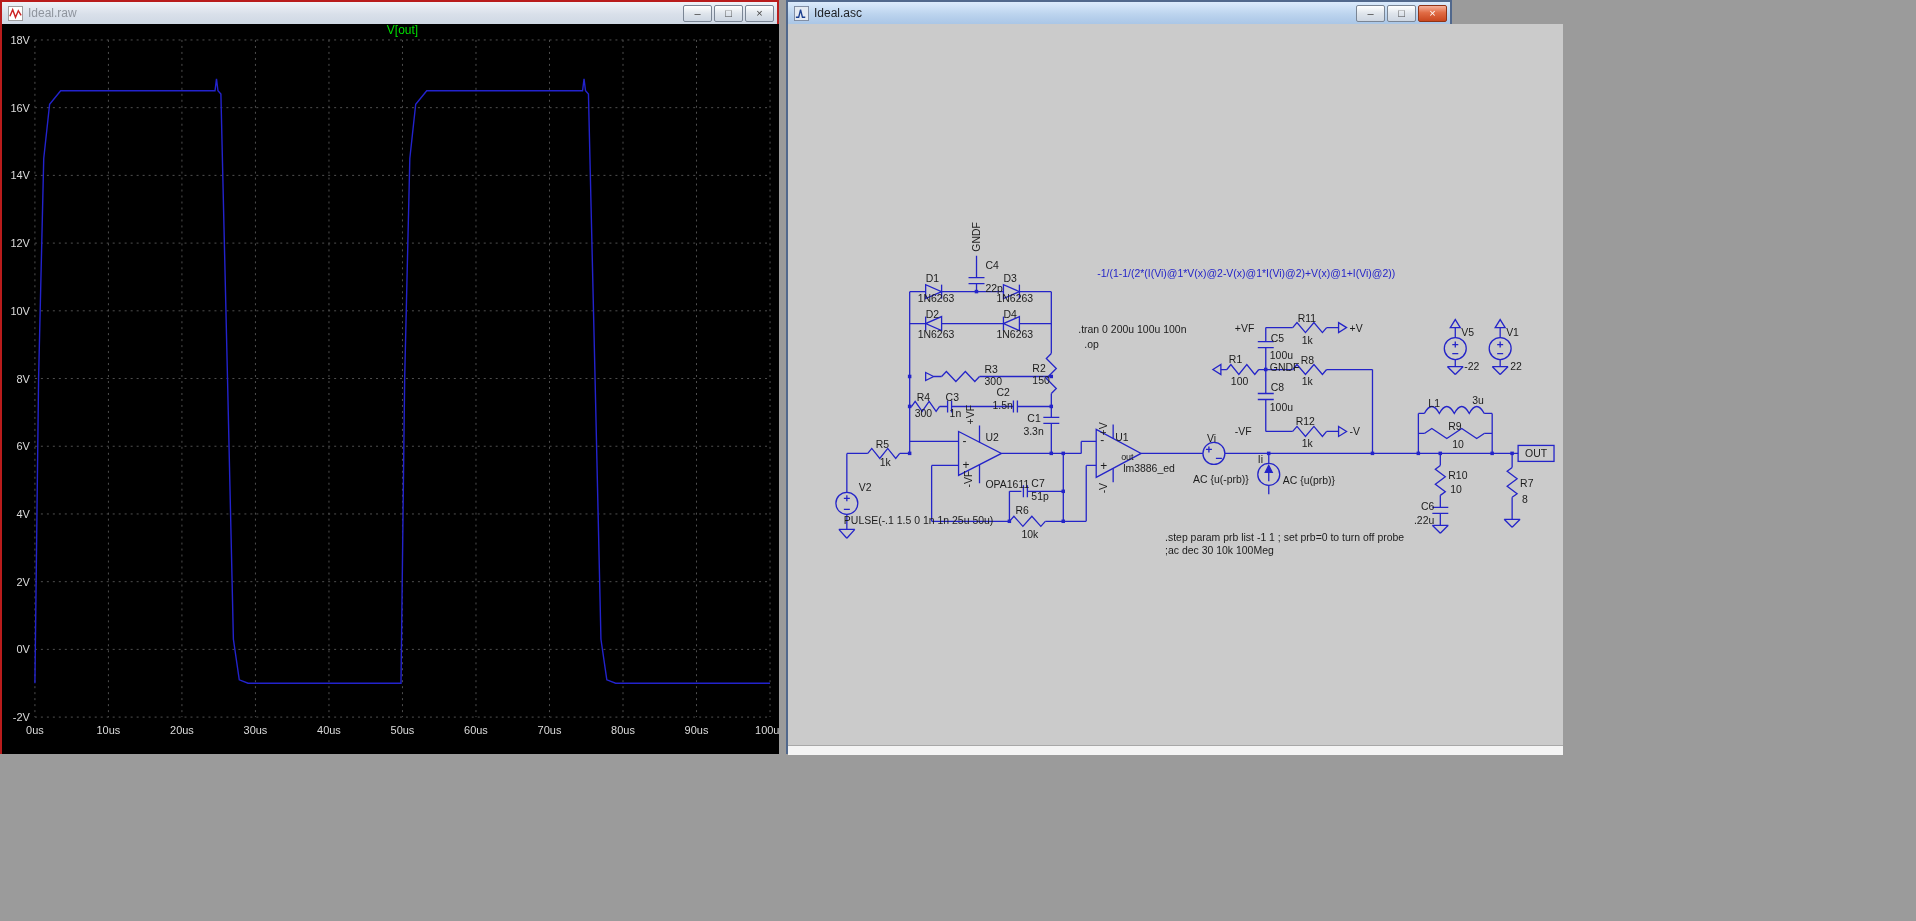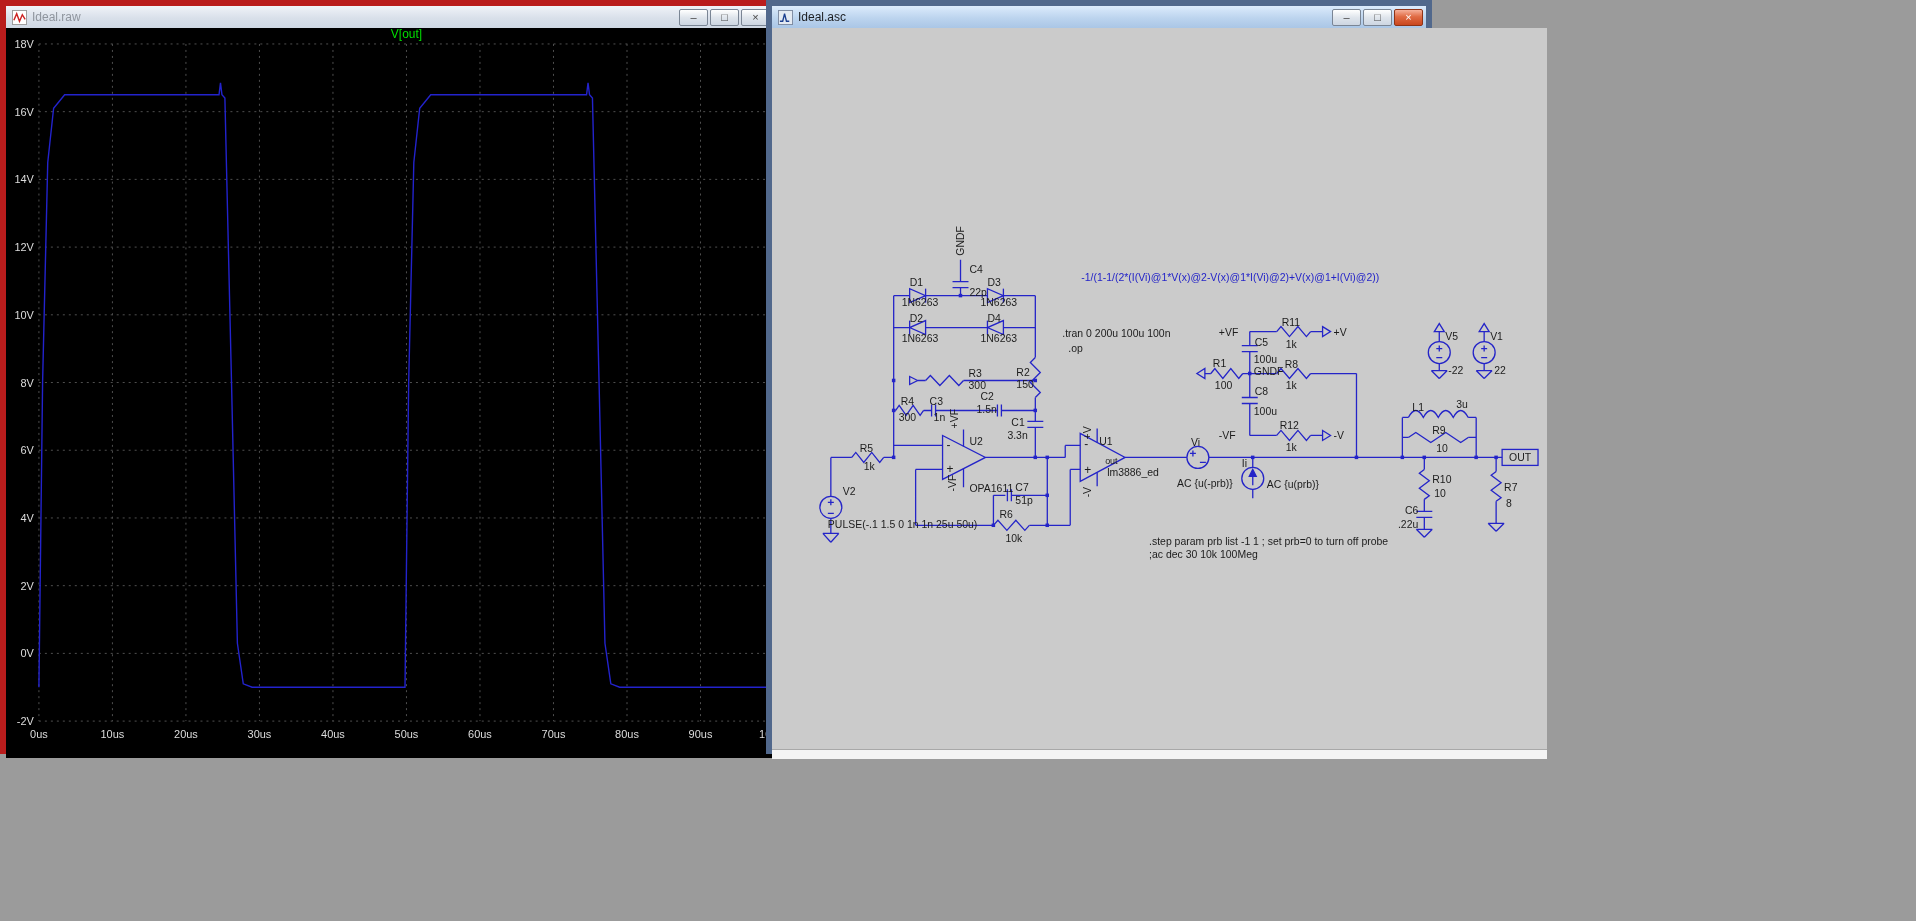--- a/index.html
+++ b/index.html
@@ -1,19 +1,19 @@
 <!DOCTYPE html>
 <html><head>
 <meta charset="utf-8">
 <style>
 *{margin:0;padding:0;box-sizing:border-box}
 html,body{width:1916px;height:921px;overflow:hidden;background:#9b9b9b;font-family:"Liberation Sans",sans-serif}
-.window{position:absolute;top:0;height:754px;background:#c0c0c0;border:6px solid #b91c1c}
+.window{position:absolute;top:0;height:754px;background:#c0c0c0;border:2px solid #b91c1c}
 .left-win{left:0;width:779px}
-.right-win{left:766px;width:666px;border-color:#51688c}
+.right-win{left:786px;width:666px;border-color:#51688c}
 .titlebar{height:22px;display:flex;align-items:center;padding:0 3px 0 5px;gap:5px;user-select:none}
 .titlebar.inactive{background:linear-gradient(180deg,#f0f3f8,#d9e0ea 55%,#cfd8e4)}
 .titlebar.active{background:linear-gradient(180deg,#dcebfc,#bcd4ee 55%,#aac6e6)}
 .wintitle{font-size:12px}
 .titlebar.inactive .wintitle{color:#8f959e}
 .titlebar.active .wintitle{color:#1c1e22}
 .winicon{width:16px;height:16px;display:flex;align-items:center;justify-content:center}
 .controls{margin-left:auto;display:flex;gap:2px}
 .ctrl{width:29px;height:17px;border:1px solid #7a8594;border-radius:2px;background:linear-gradient(180deg,#ffffff,#dfe5ec 50%,#cdd6e2);font-size:11px;line-height:15px;text-align:center;color:#444;cursor:default}
 .ctrl-close-active{background:linear-gradient(180deg,#f6b09a,#e06b44 45%,#c9471f);border-color:#8e3317;color:#fff}

